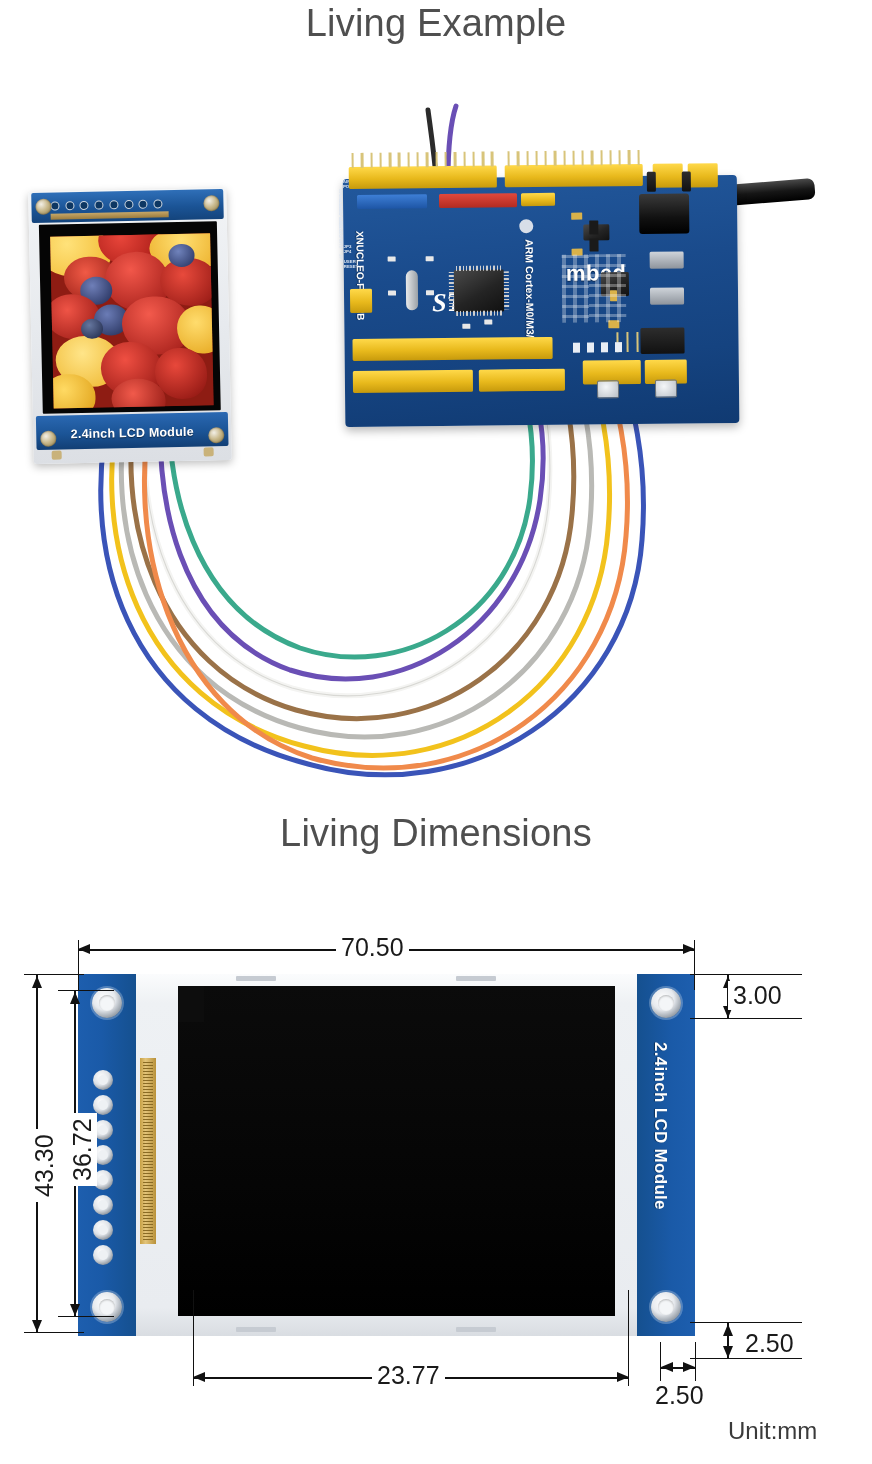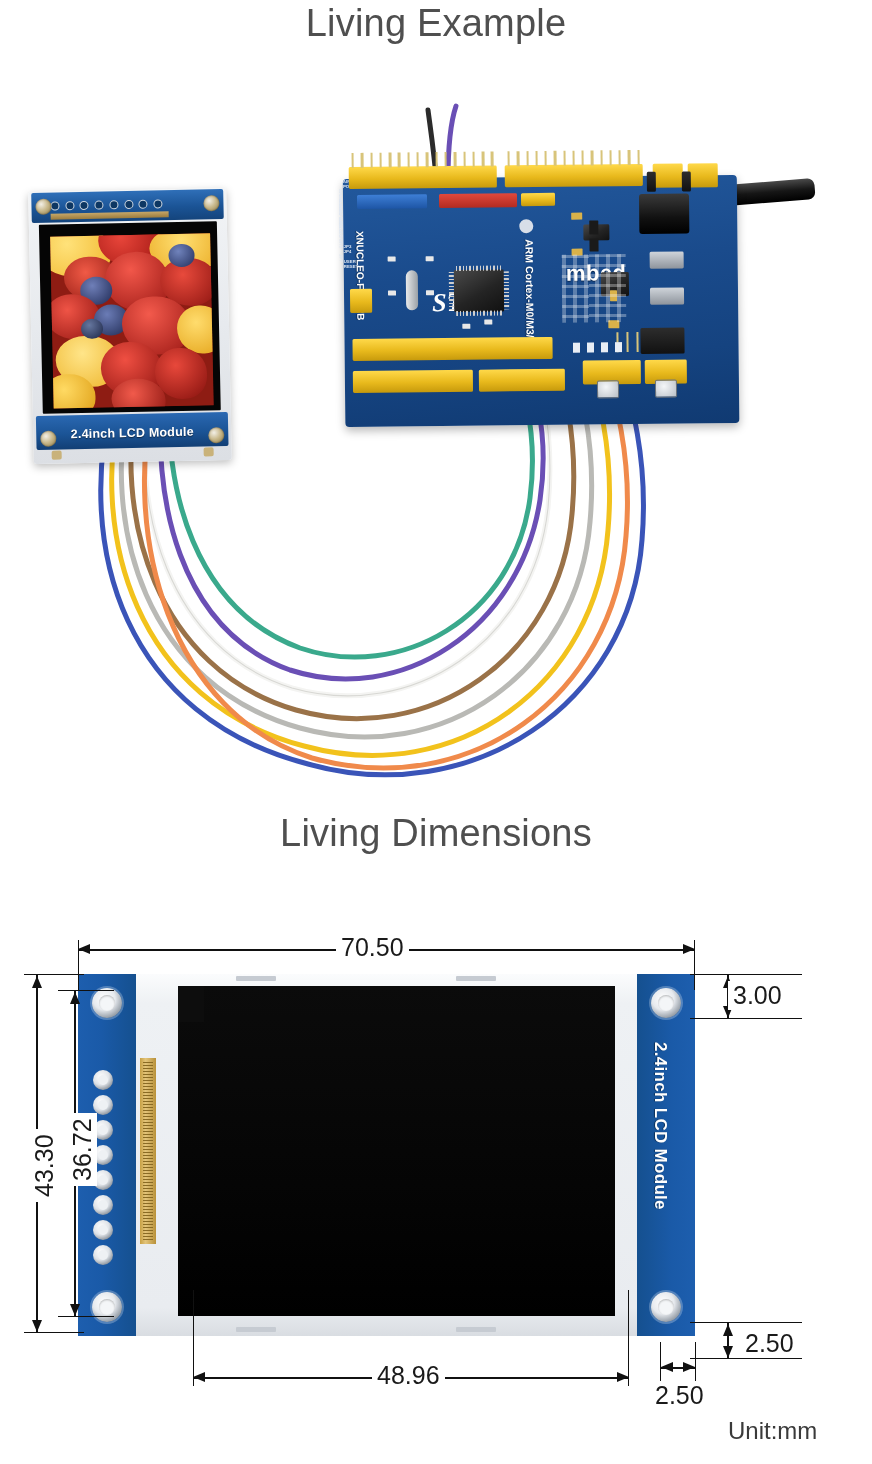--- a/index.html
+++ b/index.html
@@ -553,21 +553,21 @@
   <div class="dimline" style="left:74px; top:110px; width:1.6px; height:326px;"></div>
   <div class="arrowhead ah-up" style="left:70px; top:112px;"></div>
   <div class="arrowhead ah-down" style="left:70px; top:424px;"></div>
   <div class="dimtext vert" style="left:68px; top:306px;">36.72</div>
 
   <div class="ext" style="left:193px; top:410px; width:1.4px; height:96px;"></div>
   <div class="ext" style="left:628px; top:410px; width:1.4px; height:96px;"></div>
   <div class="dimline" style="left:193px; top:497px; width:436px; height:1.6px;"></div>
   <div class="arrowhead ah-left" style="left:193px; top:492px;"></div>
   <div class="arrowhead ah-right" style="left:617px; top:492px;"></div>
-  <div class="dimtext" style="left:372px; top:481px;">48.96</div>
+  <div class="dimtext" style="left:372px; top:481px;">23.77</div>
 
   <div class="ext" style="left:690px; top:442px; width:112px; height:1.4px;"></div>
   <div class="ext" style="left:690px; top:478px; width:112px; height:1.4px;"></div>
   <div class="dimline" style="left:727px; top:442px; width:1.6px; height:36px;"></div>
   <div class="arrowhead ah-up" style="left:723px; top:444px;"></div>
   <div class="arrowhead ah-down" style="left:723px; top:466px;"></div>
   <div class="dimtext" style="left:740px; top:449px;">2.50</div>
 
   <div class="ext" style="left:660px; top:462px; width:1.4px; height:46px;"></div>
   <div class="ext" style="left:695px; top:462px; width:1.4px; height:46px;"></div>

